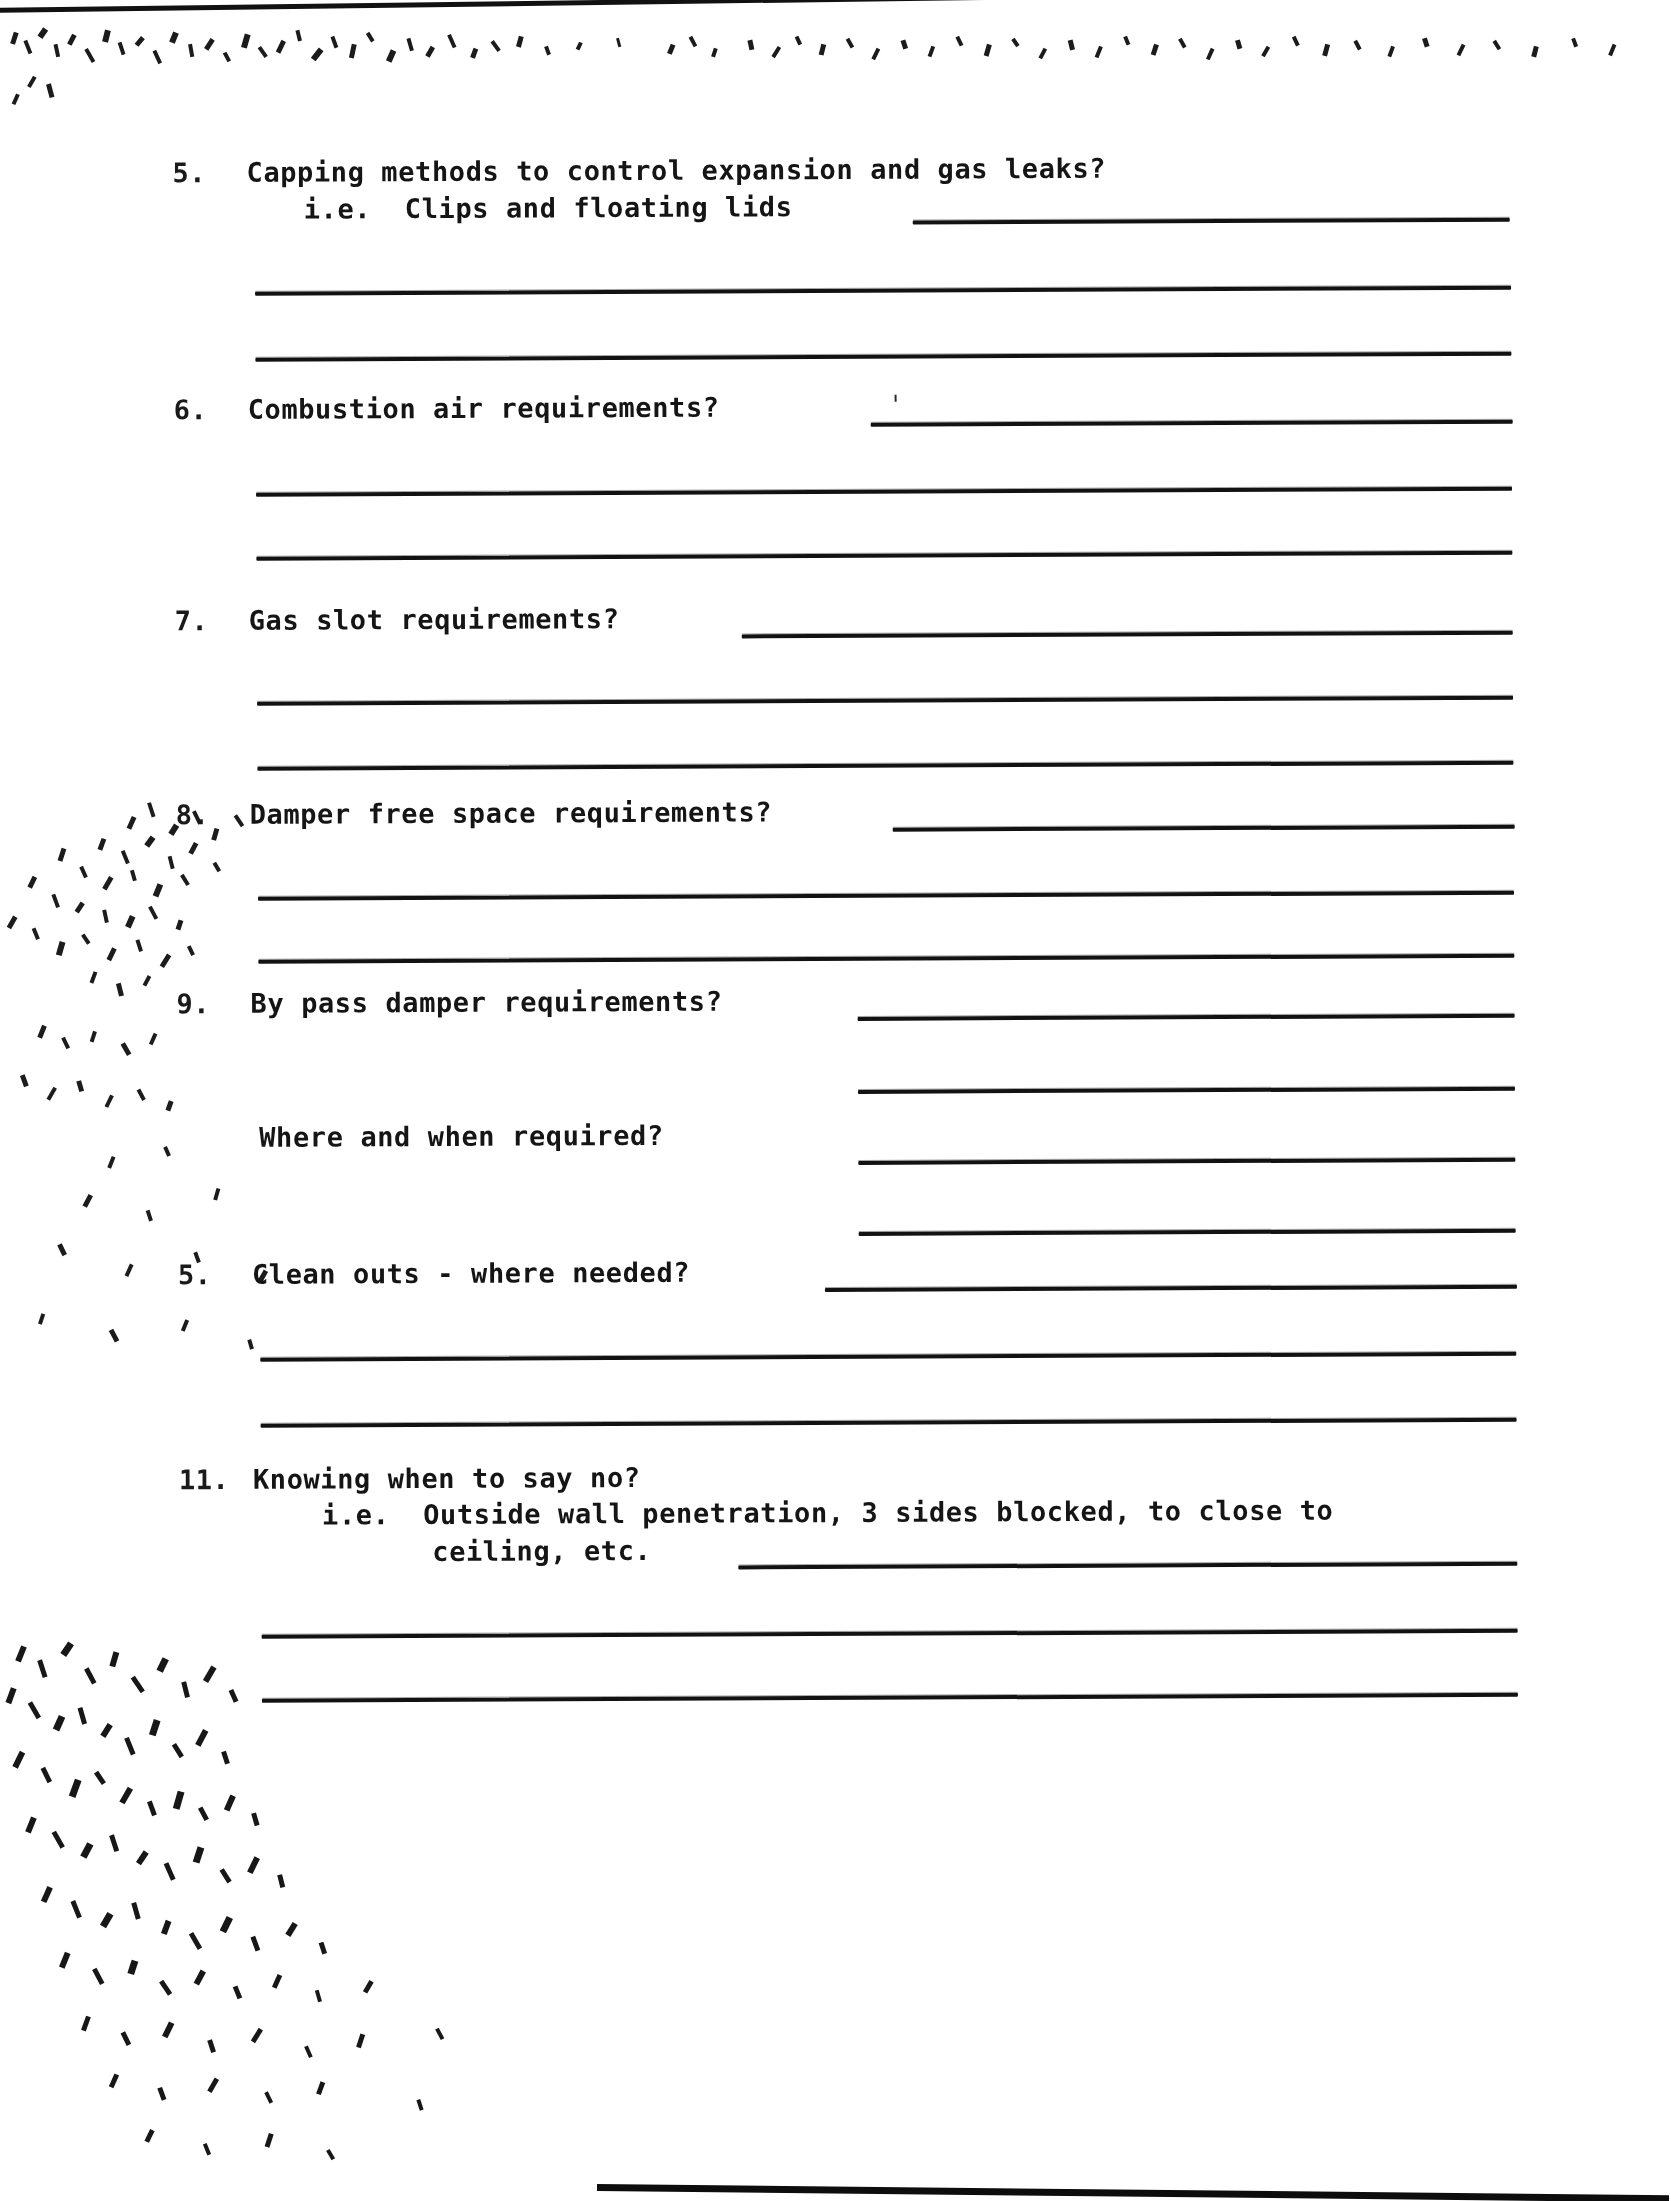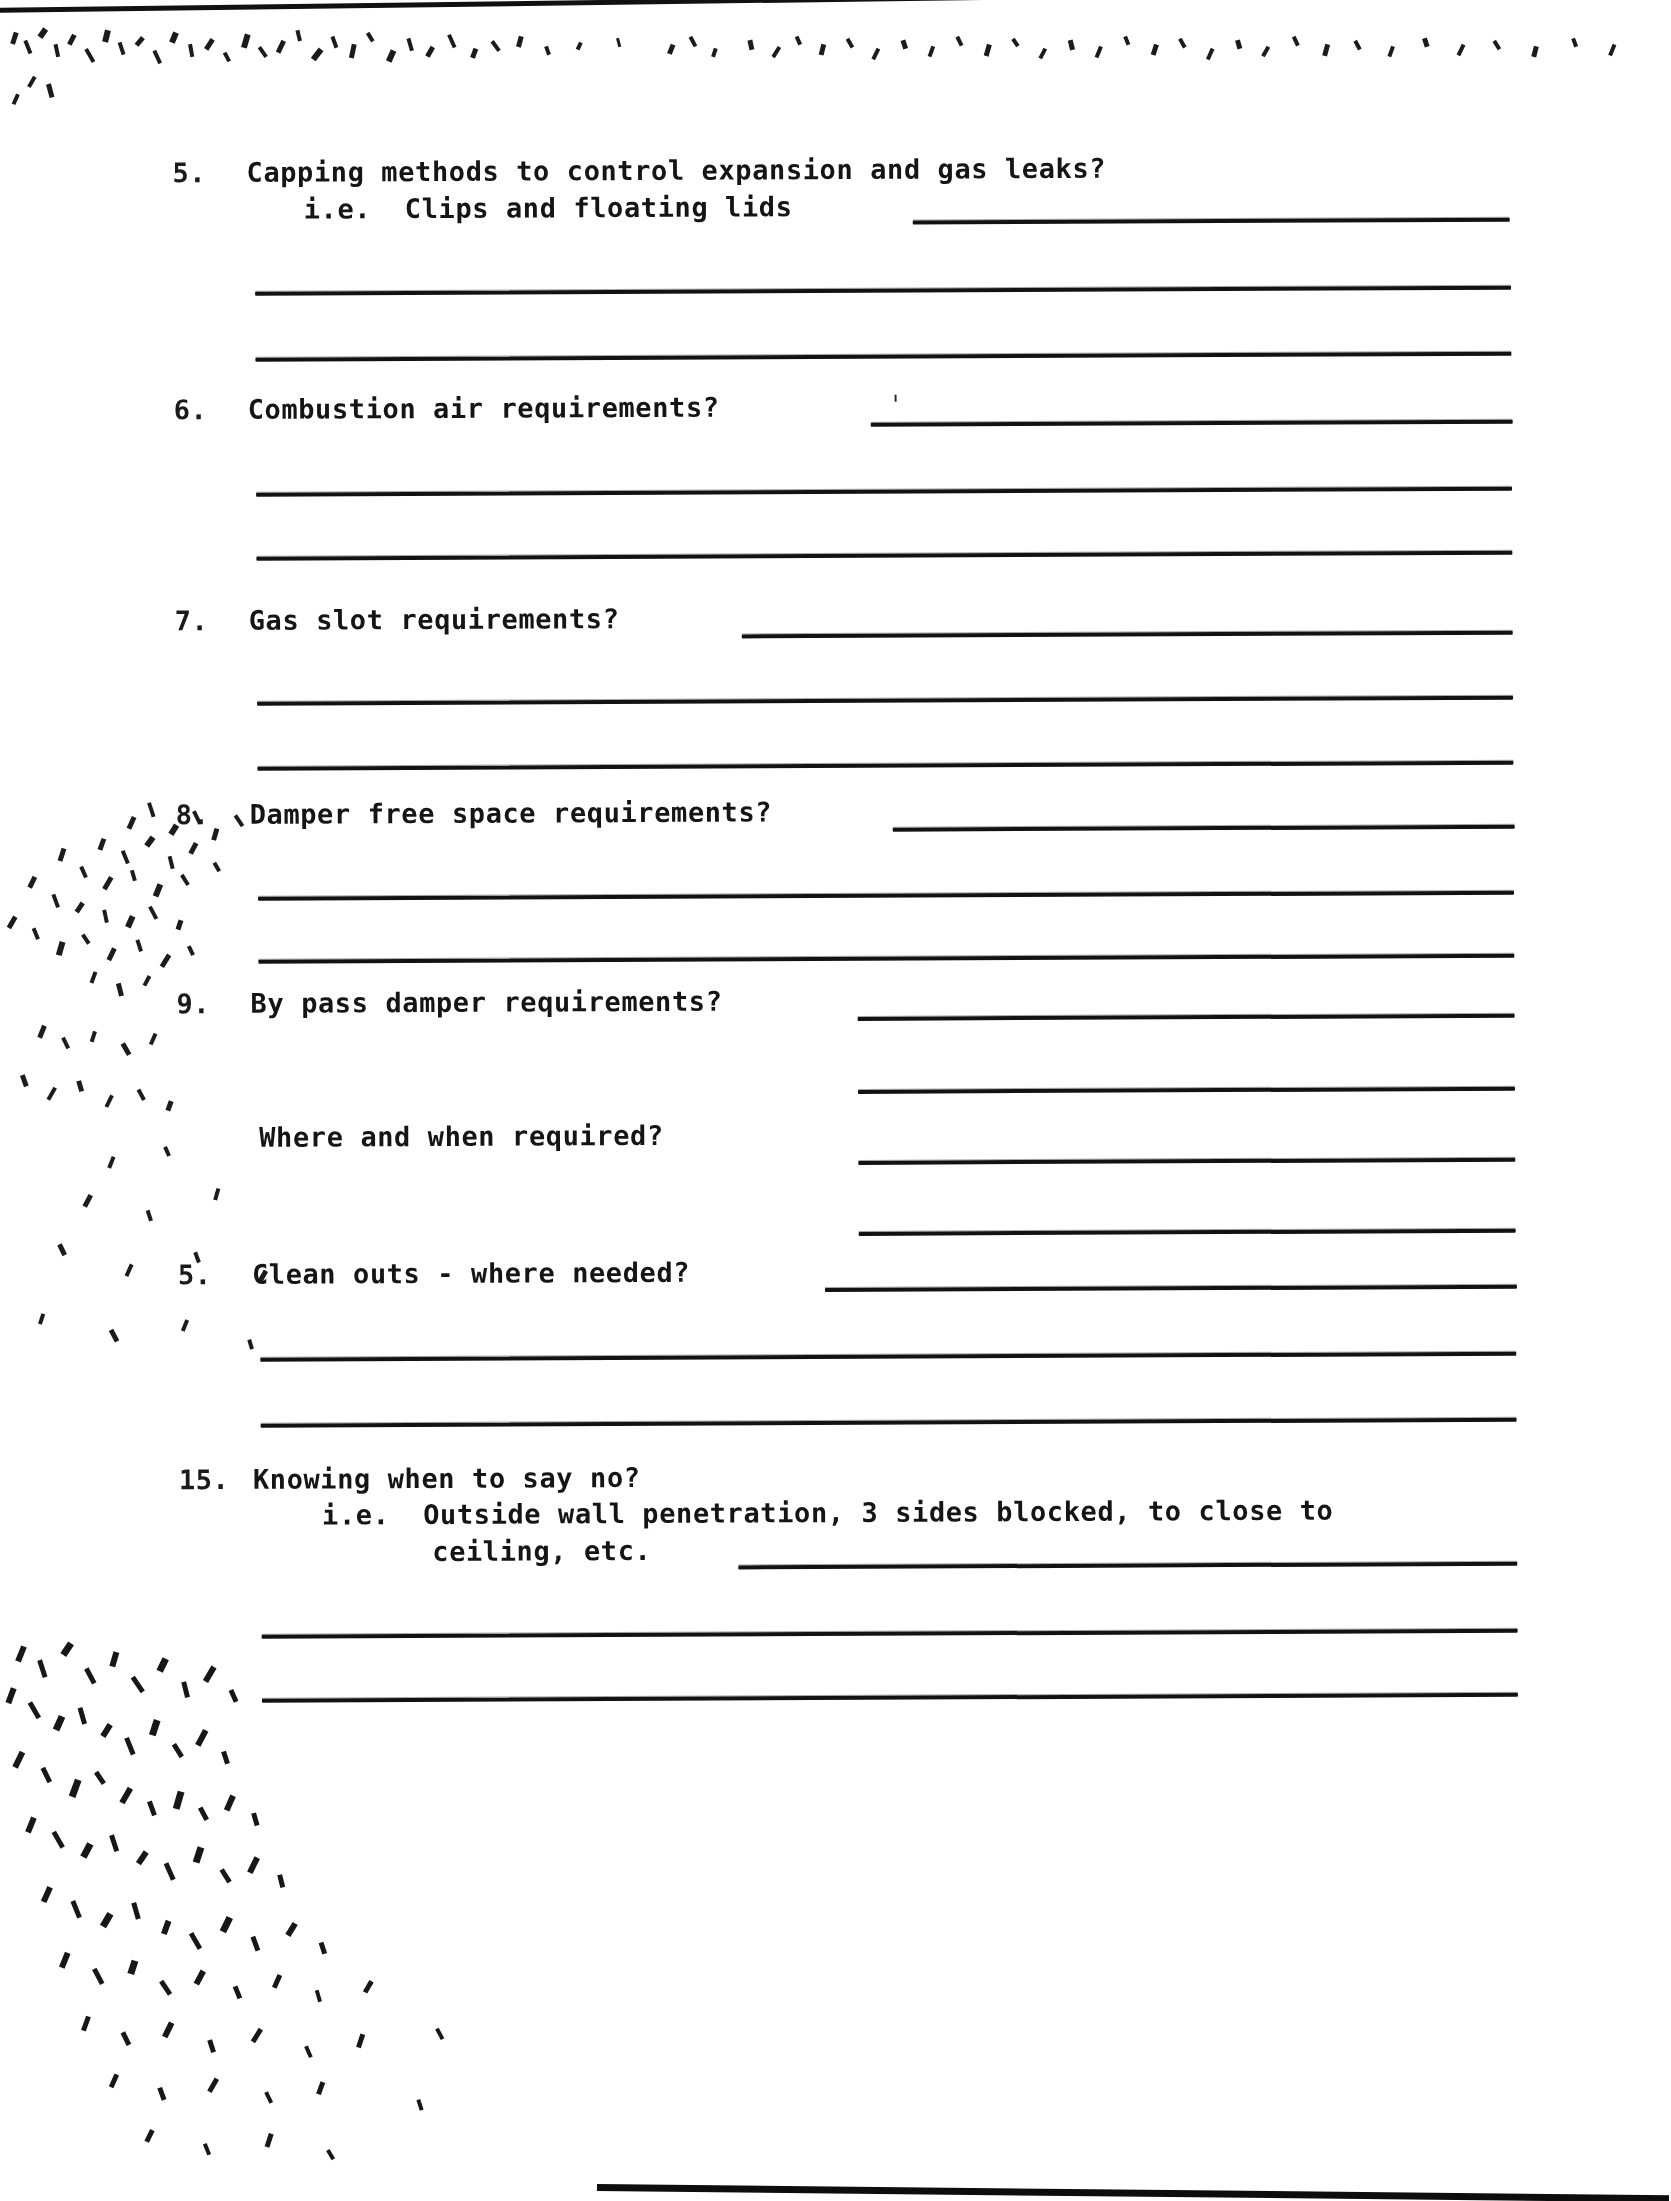--- a/index.html
+++ b/index.html
@@ -405,21 +405,21 @@
 
     <div class="row" style="left:177px; top:1256px;">
       <span class="num">5.</span>
       <span class="txt">Clean outs - where needed?</span>
     </div>
     <div class="rule" style="left:824px; top:1288px; width:692px;"></div>
     <div class="rule" style="left:259px; top:1355px; width:1256px;"></div>
     <div class="rule" style="left:259px; top:1421px; width:1256px;"></div>
 
     <div class="row" style="left:177px; top:1461px;">
-      <span class="num">15.</span>
+      <span class="num">11.</span>
       <span class="txt">Knowing when to say no?</span>
     </div>
     <div class="row" style="left:320px; top:1497px;">
       <span class="sub">i.e.  Outside wall penetration, 3 sides blocked, to close to</span>
     </div>
     <div class="row" style="left:430px; top:1534px;">
       <span class="sub">ceiling, etc.</span>
     </div>
     <div class="rule" style="left:736px; top:1565px; width:779px;"></div>
     <div class="rule" style="left:259px; top:1632px; width:1256px;"></div>

